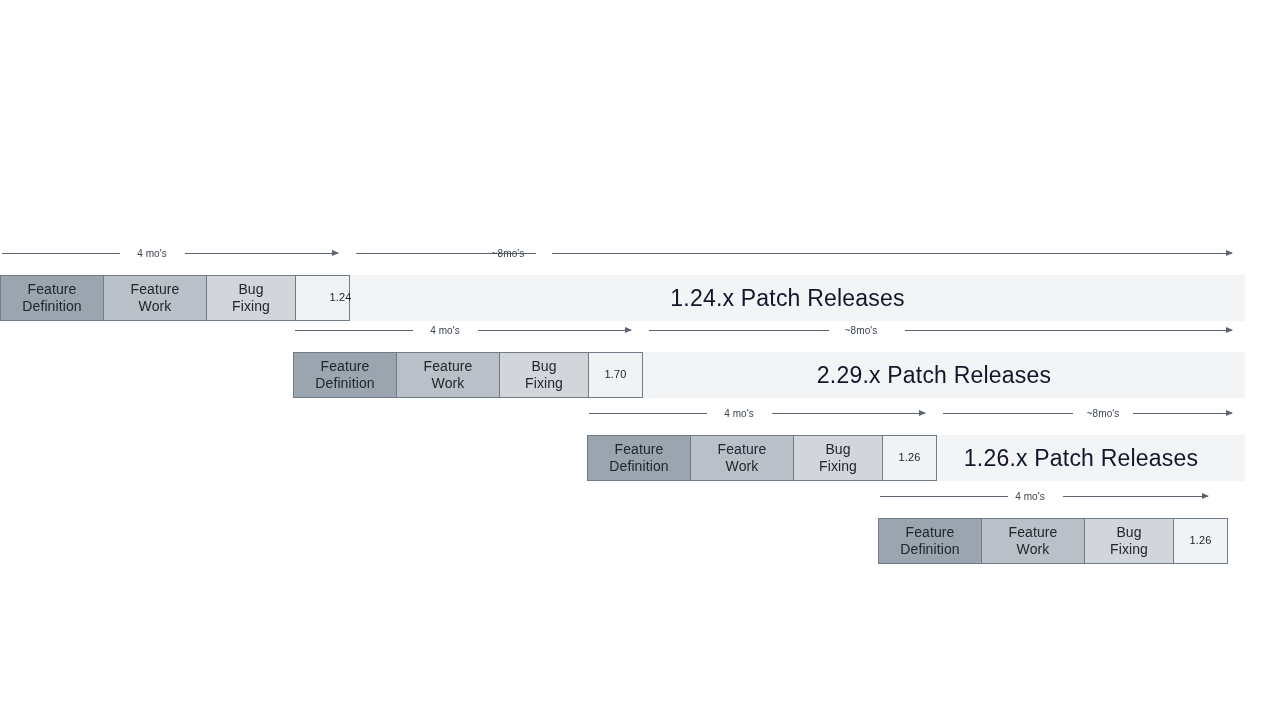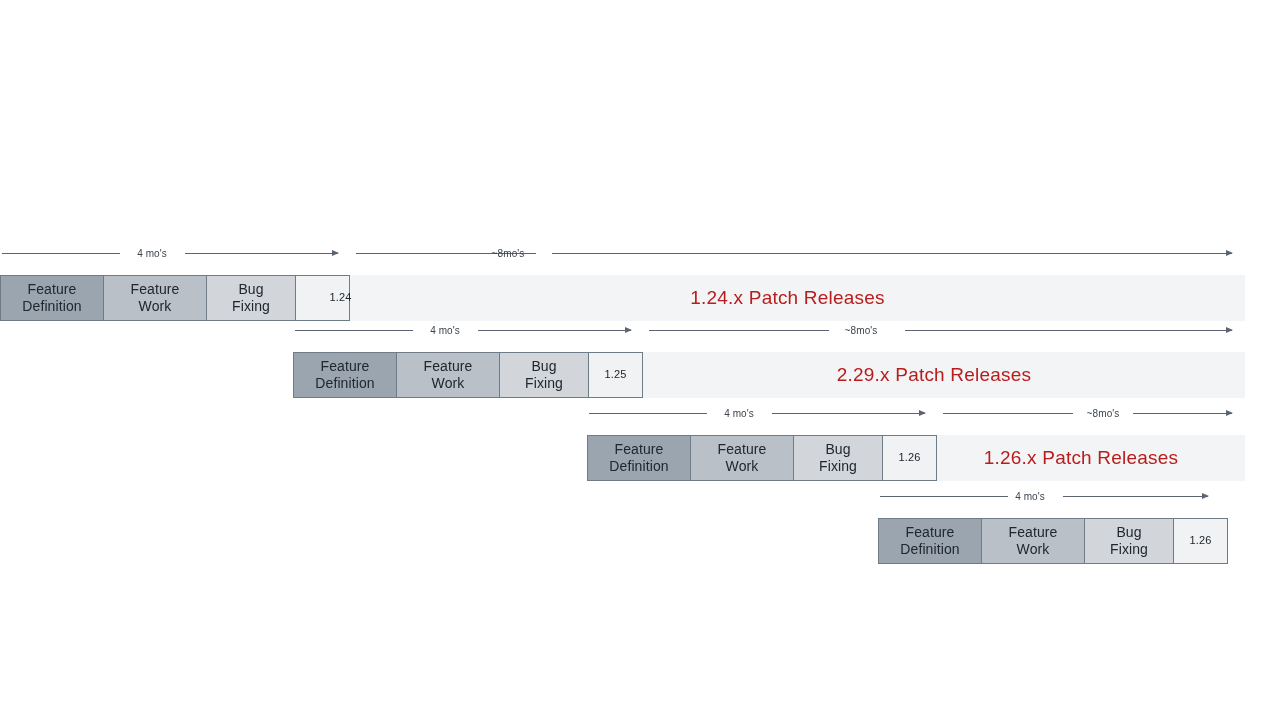--- a/index.html
+++ b/index.html
@@ -62,22 +62,22 @@
     position: absolute;
     top: 0;
     height: 46px;
     background: #f3f4f5;
     display: flex;
     align-items: center;
     justify-content: center;
     z-index: 1;
   }
   .patch-band .patch-label {
-    font-size: 19px;
-    color: #b91c1c;
+    font-size: 23px;
+    color: #0f172a;
     letter-spacing: .2px;
     white-space: nowrap;
   }
 
   
   .dim {
     position: absolute;
     height: 22px;
     z-index: 2;
     padding-left: 12px;
@@ -177,21 +177,21 @@
       </div>
       <div class="box feature-work" style="width:104px;">
         <span>Feature</span>
         <span>Work</span>
       </div>
       <div class="box bug-fixing" style="width:90px;">
         <span>Bug</span>
         <span>Fixing</span>
       </div>
       <div class="box version" style="width:55px;">
-        <span>1.25</span>
+        <span>1.70</span>
       </div>
     </div>
   </div>
 
   <div class="row" style="left:587px; top:435px; width:658px;">
 
     <div class="dim" style="left:0px; top:-27px; width:340px;">
       <div class="lead" style="left:2px; width:118px;"></div>
       <div class="dim-label" style="left:152px;">4 mo's</div>
       <div class="tail" style="left:185px; width:153px;"></div>

